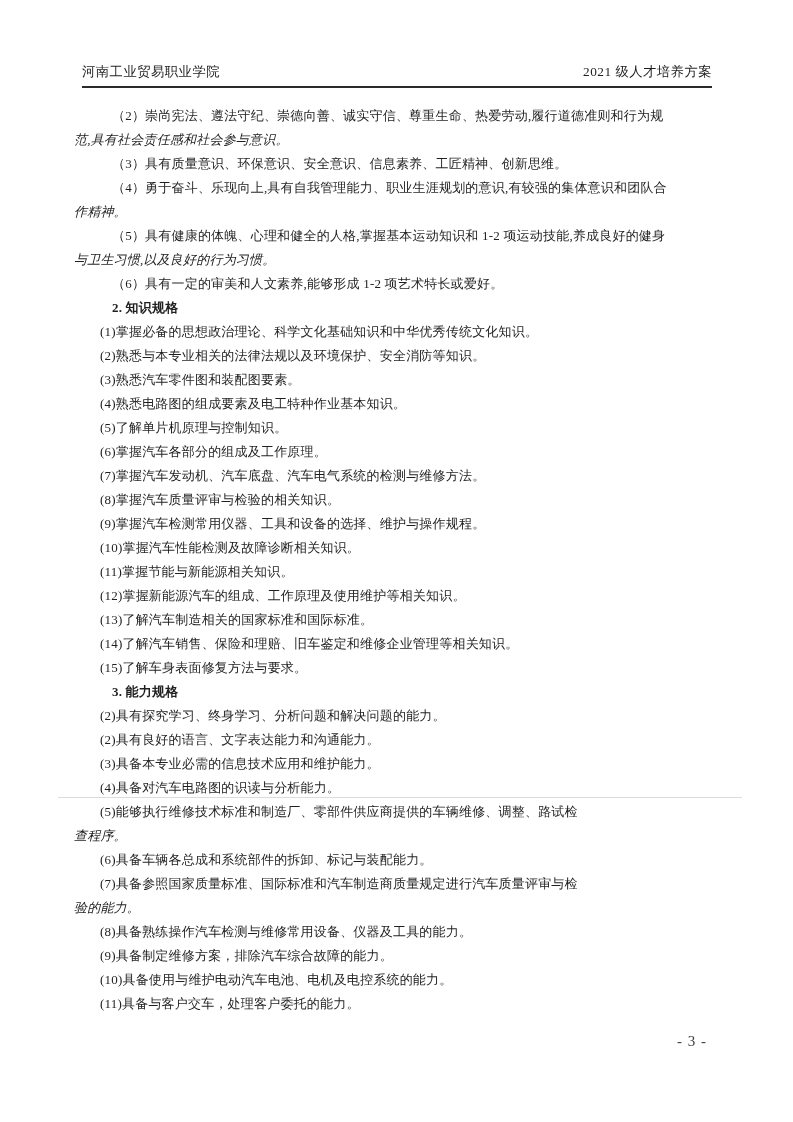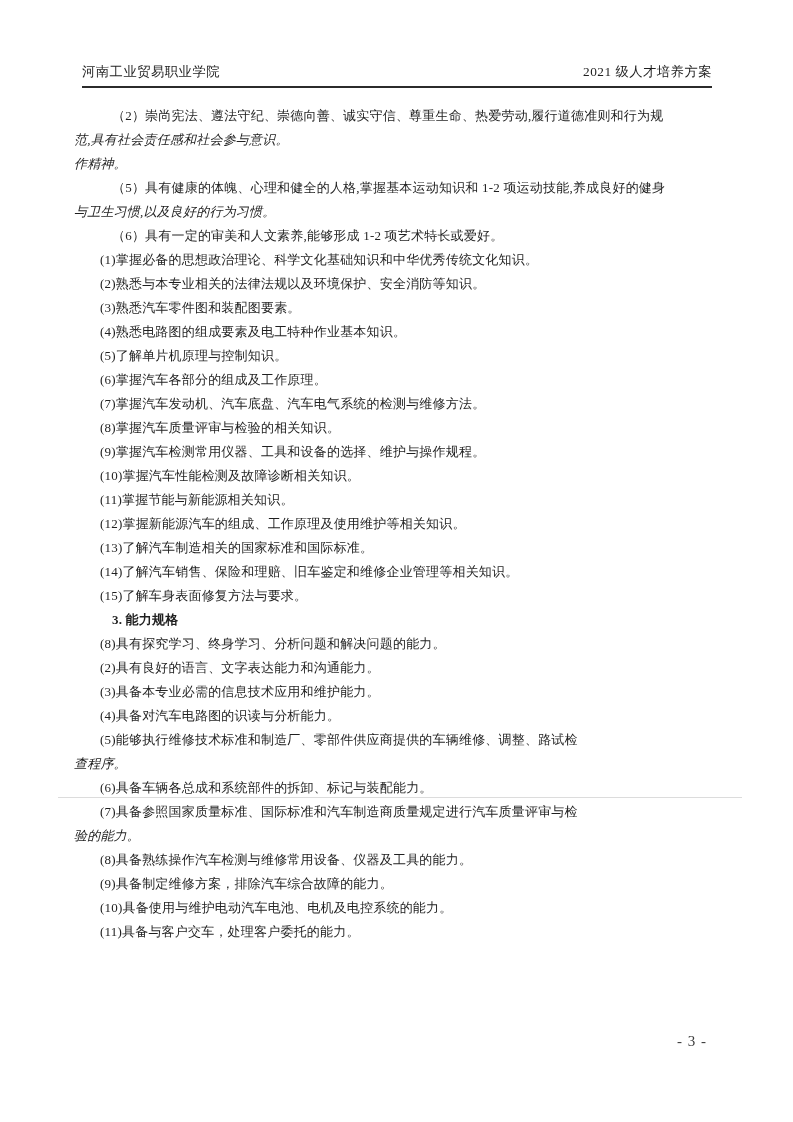--- a/index.html
+++ b/index.html
@@ -73,41 +73,44 @@
 <div class="page">
 
   <div class="page-header">
     <span>河南工业贸易职业学院</span>
     <span>2021 级人才培养方案</span>
   </div>
 
   <div class="doc-body" id="doc-body">
       <div class="line kind-item-cn first">（2）崇尚宪法、遵法守纪、崇德向善、诚实守信、尊重生命、热爱劳动,履行道德准则和行为规</div>
       <div class="line kind-item-cn cont">范,具有社会责任感和社会参与意识。</div>
+      <div class="line kind-item-cn first">（3）具有质量意识、环保意识、安全意识、信息素养、工匠精神、创新思维。</div>
+      <div class="line kind-item-cn first">（4）勇于奋斗、乐现向上,具有自我管理能力、职业生涯规划的意识,有较强的集体意识和团队合</div>
       <div class="line kind-item-cn cont">作精神。</div>
       <div class="line kind-item-cn first">（5）具有健康的体魄、心理和健全的人格,掌握基本运动知识和 1-2 项运动技能,养成良好的健身</div>
       <div class="line kind-item-cn cont">与卫生习惯,以及良好的行为习惯。</div>
       <div class="line kind-item-cn first">（6）具有一定的审美和人文素养,能够形成 1-2 项艺术特长或爱好。</div>
+      <div class="line kind-heading first">2. 知识规格</div>
       <div class="line kind-item first">(1)掌握必备的思想政治理论、科学文化基础知识和中华优秀传统文化知识。</div>
       <div class="line kind-item first">(2)熟悉与本专业相关的法律法规以及环境保护、安全消防等知识。</div>
       <div class="line kind-item first">(3)熟悉汽车零件图和装配图要素。</div>
       <div class="line kind-item first">(4)熟悉电路图的组成要素及电工特种作业基本知识。</div>
       <div class="line kind-item first">(5)了解单片机原理与控制知识。</div>
       <div class="line kind-item first">(6)掌握汽车各部分的组成及工作原理。</div>
       <div class="line kind-item first">(7)掌握汽车发动机、汽车底盘、汽车电气系统的检测与维修方法。</div>
       <div class="line kind-item first">(8)掌握汽车质量评审与检验的相关知识。</div>
       <div class="line kind-item first">(9)掌握汽车检测常用仪器、工具和设备的选择、维护与操作规程。</div>
       <div class="line kind-item first">(10)掌握汽车性能检测及故障诊断相关知识。</div>
       <div class="line kind-item first">(11)掌握节能与新能源相关知识。</div>
       <div class="line kind-item first">(12)掌握新能源汽车的组成、工作原理及使用维护等相关知识。</div>
       <div class="line kind-item first">(13)了解汽车制造相关的国家标准和国际标准。</div>
       <div class="line kind-item first">(14)了解汽车销售、保险和理赔、旧车鉴定和维修企业管理等相关知识。</div>
       <div class="line kind-item first">(15)了解车身表面修复方法与要求。</div>
       <div class="line kind-heading first">3. 能力规格</div>
-      <div class="line kind-item first">(8)具有探究学习、终身学习、分析问题和解决问题的能力。</div>
+      <div class="line kind-item first">(2)具有探究学习、终身学习、分析问题和解决问题的能力。</div>
       <div class="line kind-item first">(2)具有良好的语言、文字表达能力和沟通能力。</div>
       <div class="line kind-item first">(3)具备本专业必需的信息技术应用和维护能力。</div>
       <div class="line kind-item first">(4)具备对汽车电路图的识读与分析能力。</div>
       <div class="line kind-item first">(5)能够执行维修技术标准和制造厂、零部件供应商提供的车辆维修、调整、路试检</div>
       <div class="line kind-item cont">查程序。</div>
       <div class="line kind-item first">(6)具备车辆各总成和系统部件的拆卸、标记与装配能力。</div>
       <div class="line kind-item first">(7)具备参照国家质量标准、国际标准和汽车制造商质量规定进行汽车质量评审与检</div>
       <div class="line kind-item cont">验的能力。</div>
       <div class="line kind-item first">(8)具备熟练操作汽车检测与维修常用设备、仪器及工具的能力。</div>
       <div class="line kind-item first">(9)具备制定维修方案，排除汽车综合故障的能力。</div>

